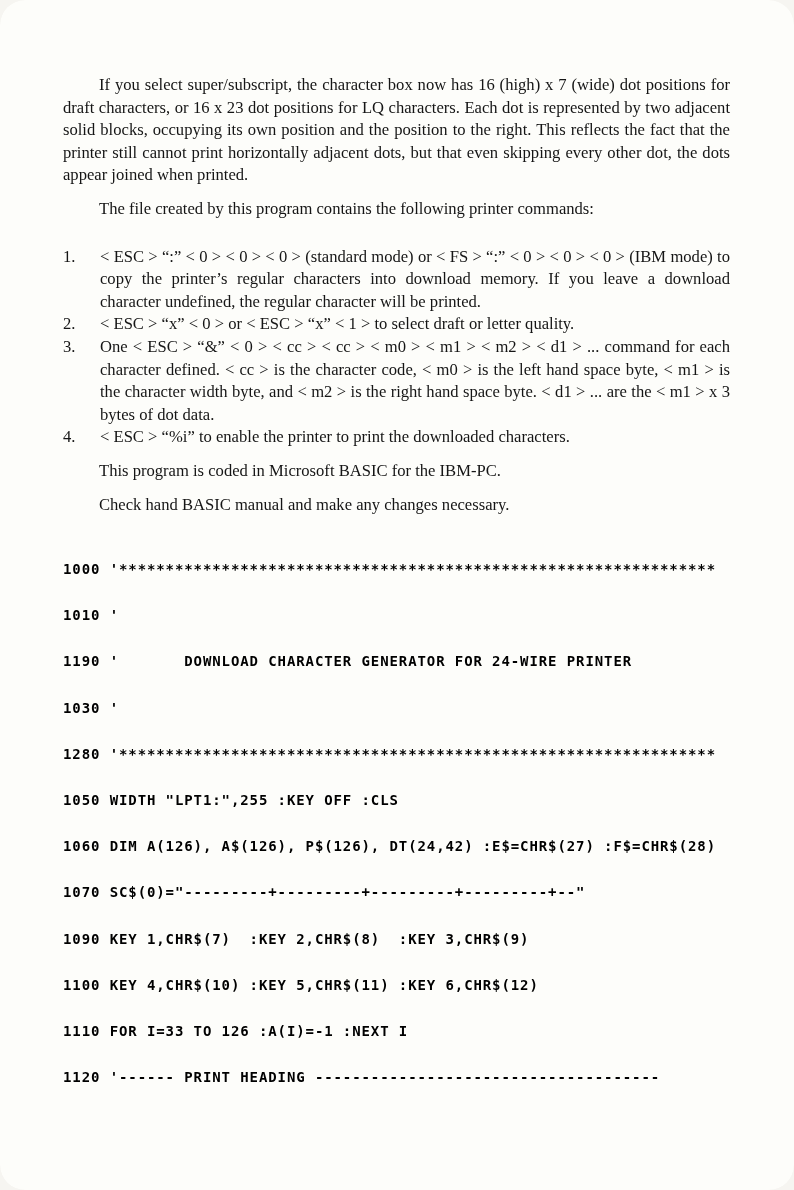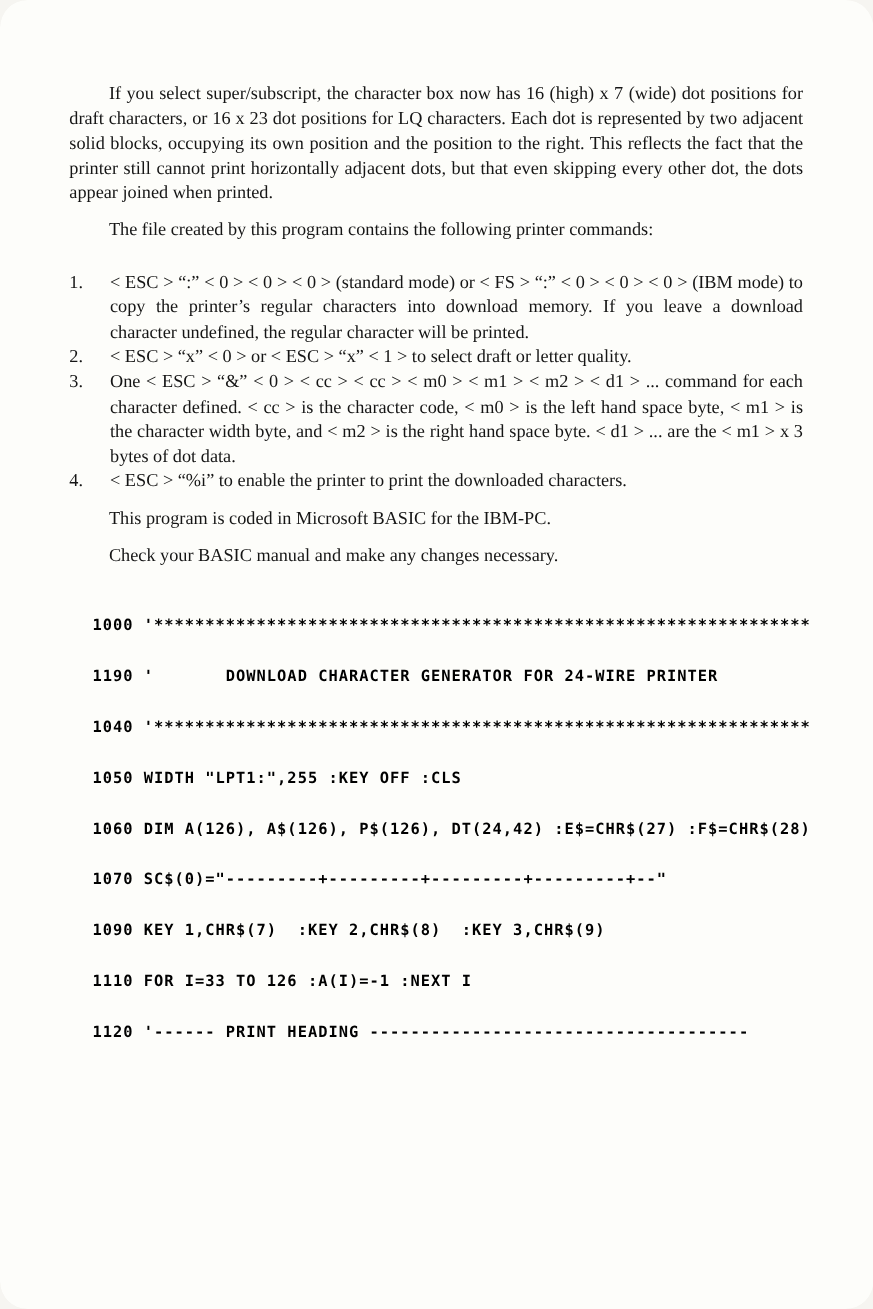--- a/index.html
+++ b/index.html
@@ -41,21 +41,21 @@
   .code-listing {
     margin-top: 15px;
     font-family: "DejaVu Sans Mono", "Liberation Mono", monospace;
     font-weight: bold;
     font-size: 14px;
     line-height: 15.4px;
     letter-spacing: 0.9px;
     white-space: pre;
     color: #000;
   }
-  .code-line { height: 15.4px; margin-left: 21px; }
+  .code-line { height: 15.4px; }
 </style>
 </head>
 <body>
 
 <div class="page">
 
   <div class="body-text">
 
     <p class="para">If you select super/subscript, the character box now has 16 (high) x 7 (wide) dot positions for draft characters, or 16 x 23 dot positions for LQ characters. Each dot is represented by two adjacent solid blocks, occupying its own position and the position to the right. This reflects the fact that the printer still cannot print horizontally adjacent dots, but that even skipping every other dot, the dots appear joined when printed.</p>
 
@@ -76,32 +76,35 @@
       </div>
       <div class="list-item">
         <span class="num">4.</span>
         <span>&lt; ESC &gt; “%i” to enable the printer to print the downloaded characters.</span>
       </div>
     </div>
 
     <p class="para">This program is coded in Microsoft BASIC for the IBM-PC.</p>
 
 
-    <p class="para">Check your BASIC manual and make any changes necessary.</p>
+    <p class="para">Check hand BASIC manual and make any changes necessary.</p>
 
   </div>
 
   <div class="code-listing">
     <div class="code-line">1000 '****************************************************************</div>
+    <div class="code-line">1010 '</div>
     <div class="code-line">1190 '       DOWNLOAD CHARACTER GENERATOR FOR 24-WIRE PRINTER</div>
-    <div class="code-line">1040 '****************************************************************</div>
+    <div class="code-line">1030 '</div>
+    <div class="code-line">1280 '****************************************************************</div>
     <div class="code-line">1050 WIDTH "LPT1:",255 :KEY OFF :CLS</div>
     <div class="code-line">1060 DIM A(126), A$(126), P$(126), DT(24,42) :E$=CHR$(27) :F$=CHR$(28)</div>
     <div class="code-line">1070 SC$(0)="---------+---------+---------+---------+--"</div>
     <div class="code-line">1090 KEY 1,CHR$(7)  :KEY 2,CHR$(8)  :KEY 3,CHR$(9)</div>
+    <div class="code-line">1100 KEY 4,CHR$(10) :KEY 5,CHR$(11) :KEY 6,CHR$(12)</div>
     <div class="code-line">1110 FOR I=33 TO 126 :A(I)=-1 :NEXT I</div>
     <div class="code-line">1120 '------ PRINT HEADING -------------------------------------</div>
     
     
     
     
     
     
     
     

